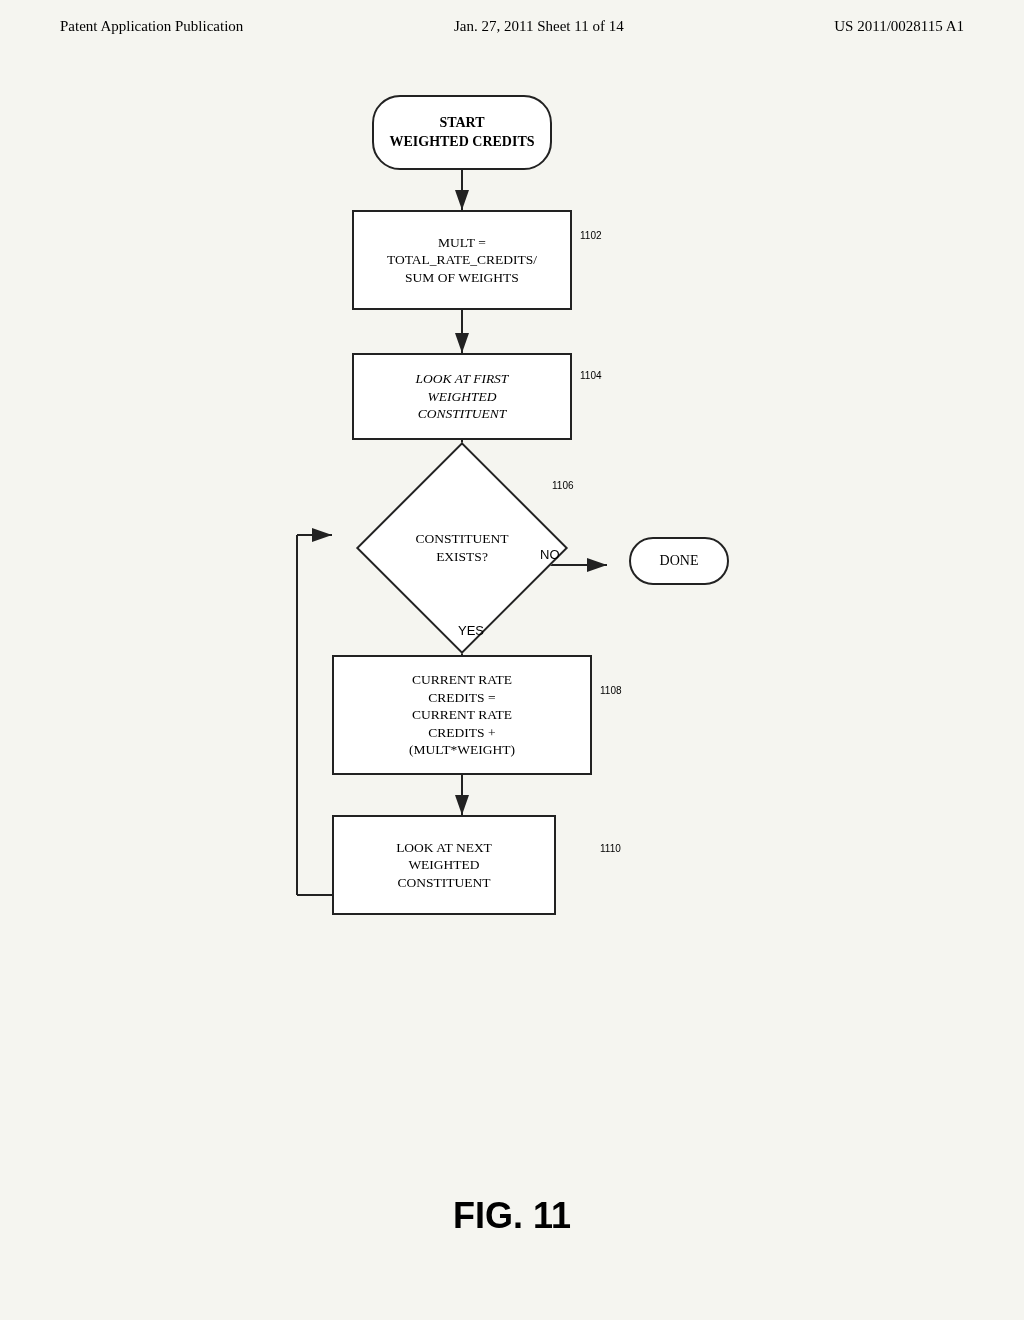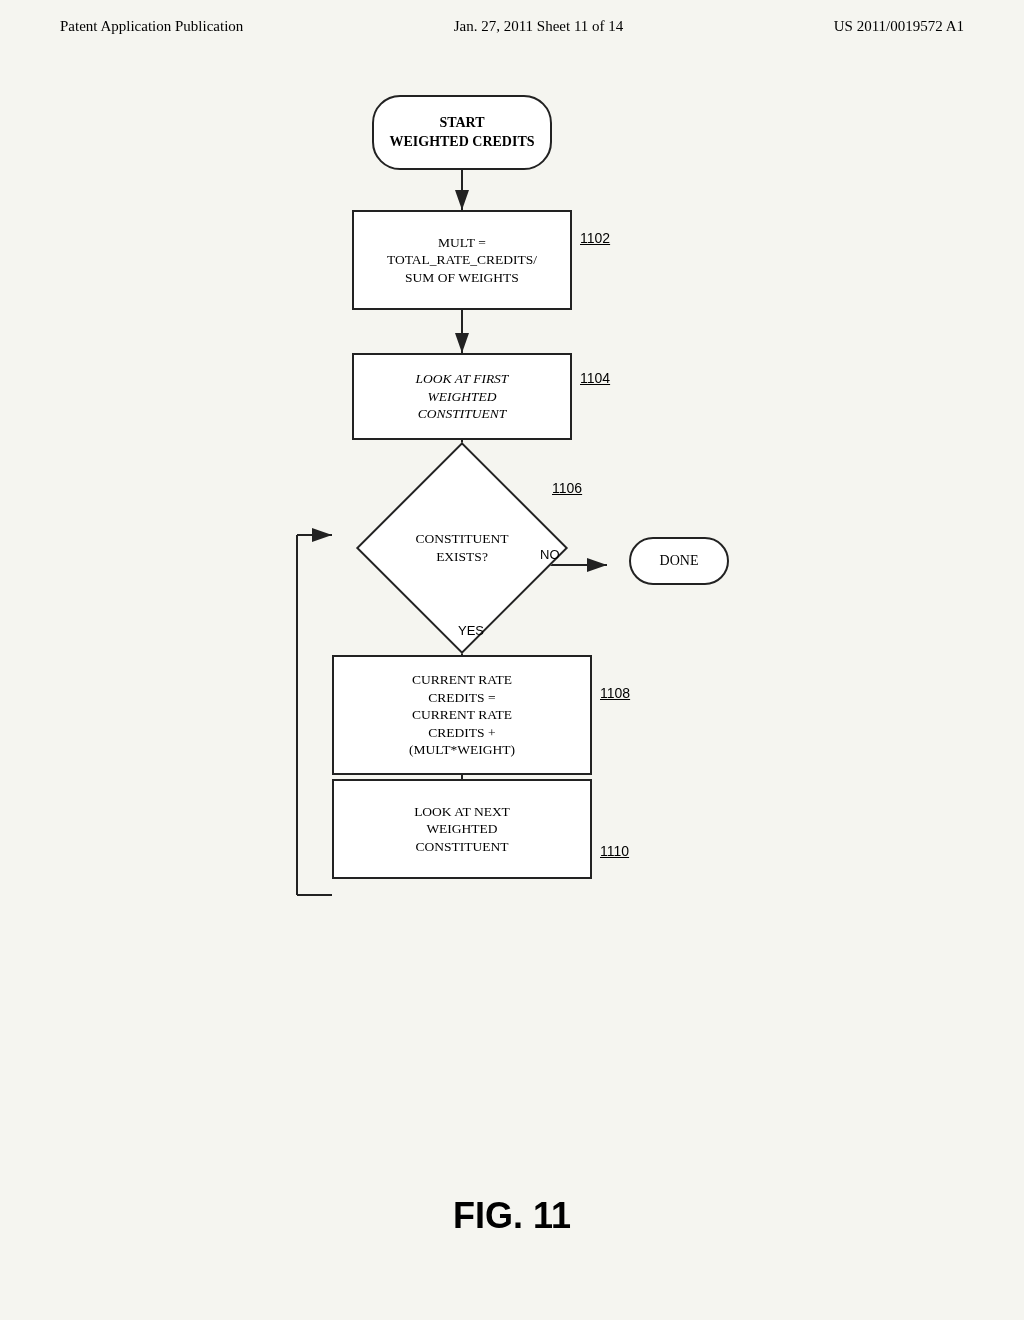--- a/index.html
+++ b/index.html
@@ -95,32 +95,31 @@
     .fig-label {
       text-align: right;
       font-size: 36px;
       font-weight: bold;
       margin-top: 20px;
       font-family: Arial, sans-serif;
     }
 
     .node-label {
       position: absolute;
-      font-size: 14px;
+      font-size: 10px;
       font-family: Arial, sans-serif;
-      text-decoration: underline;
     }
   </style>
 </head>
 <body>
 
 <div class="header">
   <span>Patent Application Publication</span>
   <span>Jan. 27, 2011   Sheet 11 of 14</span>
-  <span>US 2011/0019572 A1</span>
+  <span>US 2011/0028115 A1</span>
 </div>
 
 <div class="diagram-area">
   <div class="flowchart">
 
     <svg class="arrows-svg">
       <defs>
         <marker id="arrowhead" markerWidth="10" markerHeight="7" refX="10" refY="3.5" orient="auto">
           <polygon points="0 0, 10 3.5, 0 7" fill="#222"></polygon>
         </marker>
@@ -179,21 +178,21 @@
 
     <div class="fc-node rectangle" style="left:110px; top:580px; width:260px; height:120px;">
       <span style="white-space:pre-line;">CURRENT RATE
 CREDITS =
 CURRENT RATE
 CREDITS +
 (MULT*WEIGHT)</span>
     </div>
     <span class="node-label" style="left:378px; top:610px;">1108</span>
 
-    <div class="fc-node rectangle" style="left:110px; top:704px; width:260px; height:100px;">
+    <div class="fc-node rectangle" style="left:110px; top:740px; width:224px; height:100px;">
       <span style="white-space:pre-line;">LOOK AT NEXT
 WEIGHTED
 CONSTITUENT</span>
     </div>
     <span class="node-label" style="left:378px; top:768px;">1110</span>
 
   </div>
 
   <div class="fig-label">FIG. 11</div>
 </div>

